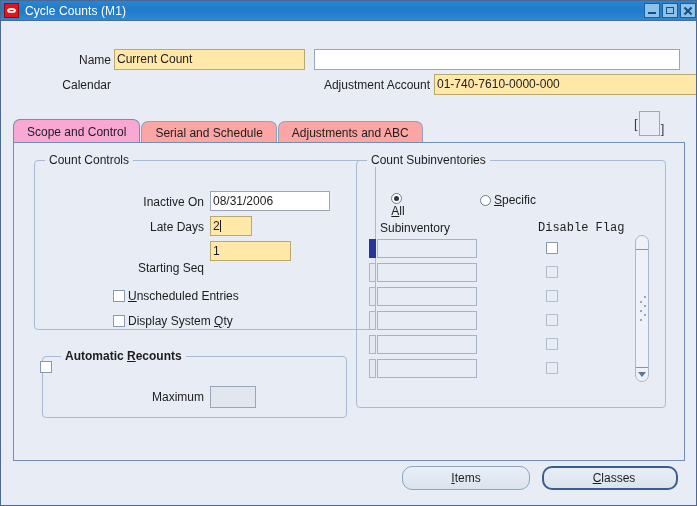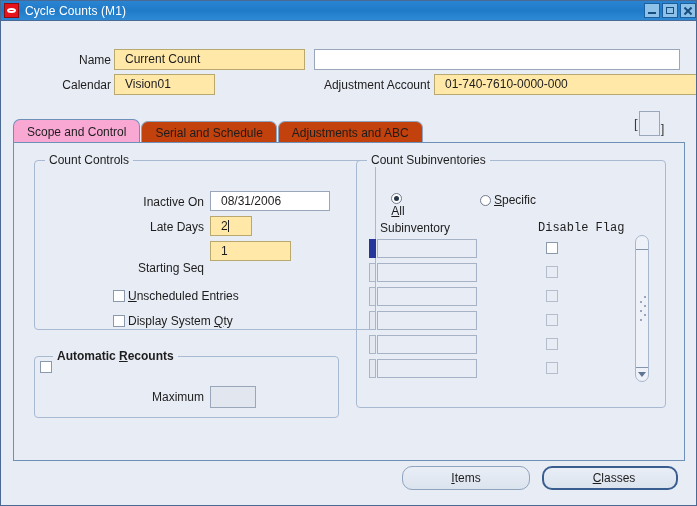--- a/index.html
+++ b/index.html
@@ -112,21 +112,21 @@
   .lbl.right { text-align: right; }
 
   .fld {
     position: absolute;
     box-sizing: border-box;
     border: 1px solid #9aa7bb;
     background: #ffffff;
     font-family: "Liberation Sans", sans-serif;
     font-size: 12px;
     color: #1d1d1d;
-    padding: 0 10px;
+    padding: 0 2px;
     line-height: 17px;
     white-space: nowrap;
     overflow: hidden;
   }
   .fld.req {
     background: #ffe8a8;
     border: 1px solid #b9a96f;
   }
   .fld.disabled {
     background: #e1e6ef;
@@ -171,21 +171,21 @@
   }
   .tab {
     height: 22px;
     padding: 0 13px;
     line-height: 22px;
     font-size: 12px;
     color: #1d1d1d;
     border: 1px solid #8fa3bd;
     border-bottom: none;
     border-radius: 7px 7px 0 0;
-    background: #c2410c;
+    background: #fca5a5;
     box-sizing: border-box;
     margin-right: 1px;
     white-space: nowrap;
   }
   .tab.active {
     background: #f9a8d4;
     height: 24px;
     line-height: 24px;
     border-color: #6e90b8;
     font-weight: normal;
@@ -388,21 +388,20 @@
     </span>
   </div>
 
   <div class="canvas">
 
     <div class="lbl right" style="left:30px; top:32px; width:80px;">Name</div>
     <div class="fld req" style="left:113px; top:28px; width:191px; height:21px; line-height:19px;">Current Count</div>
     <div class="fld" style="left:313px; top:28px; width:366px; height:21px; line-height:19px;"></div>
 
     <div class="lbl right" style="left:30px; top:57px; width:80px;">Calendar</div>
-    <div class="fld req" style="left:113px; top:53px; width:101px; height:21px; line-height:19px;">Vision01</div>
 
     <div class="lbl right" style="left:243px; top:57px; width:186px;">Adjustment Account</div>
     <div class="fld req" style="left:433px; top:53px; width:284px; height:21px; line-height:19px;">01-740-7610-0000-000</div>
 
     <div class="bracket-wrap" style="left:633px; top:90px;">
       <span class="br l">[</span>
       <span class="bracket-box"></span>
       <span class="br r">]</span>
     </div>
 
@@ -430,21 +429,21 @@
       <div class="cbwrap" style="left:99px; top:146px;">
         <span class="cbox"></span>
         <span class="cblabel"><u class="mn">U</u><span>nscheduled Entries</span></span>
       </div>
 
       <div class="cbwrap" style="left:99px; top:171px;">
         <span class="cbox"></span>
         <span class="cblabel"><span>Display System </span><u class="mn">Q</u><span>ty</span></span>
       </div>
 
-      <div class="group" style="left:20px; top:213px; width:305px; height:62px;text-decoration:underline;">
+      <div class="group" style="left:28px; top:213px; width:305px; height:62px;text-decoration:underline;">
         <span class="glabel bold" style="left:18px;"><span>Automatic </span><u class="mn">R</u><span>ecounts</span></span>
       </div>
       <div class="cbox" style="position:absolute; left:26px; top:218px;"></div>
 
       <div class="lbl right" style="left:85px; top:247px; width:105px;">Maximum</div>
       <div class="fld disabled" style="left:196px; top:243px; width:46px; height:22px; line-height:20px;"></div>
 
       <div class="group" style="left:342px; top:17px; width:310px; height:248px;">
         <span class="glabel">Count Subinventories</span>
       </div>

